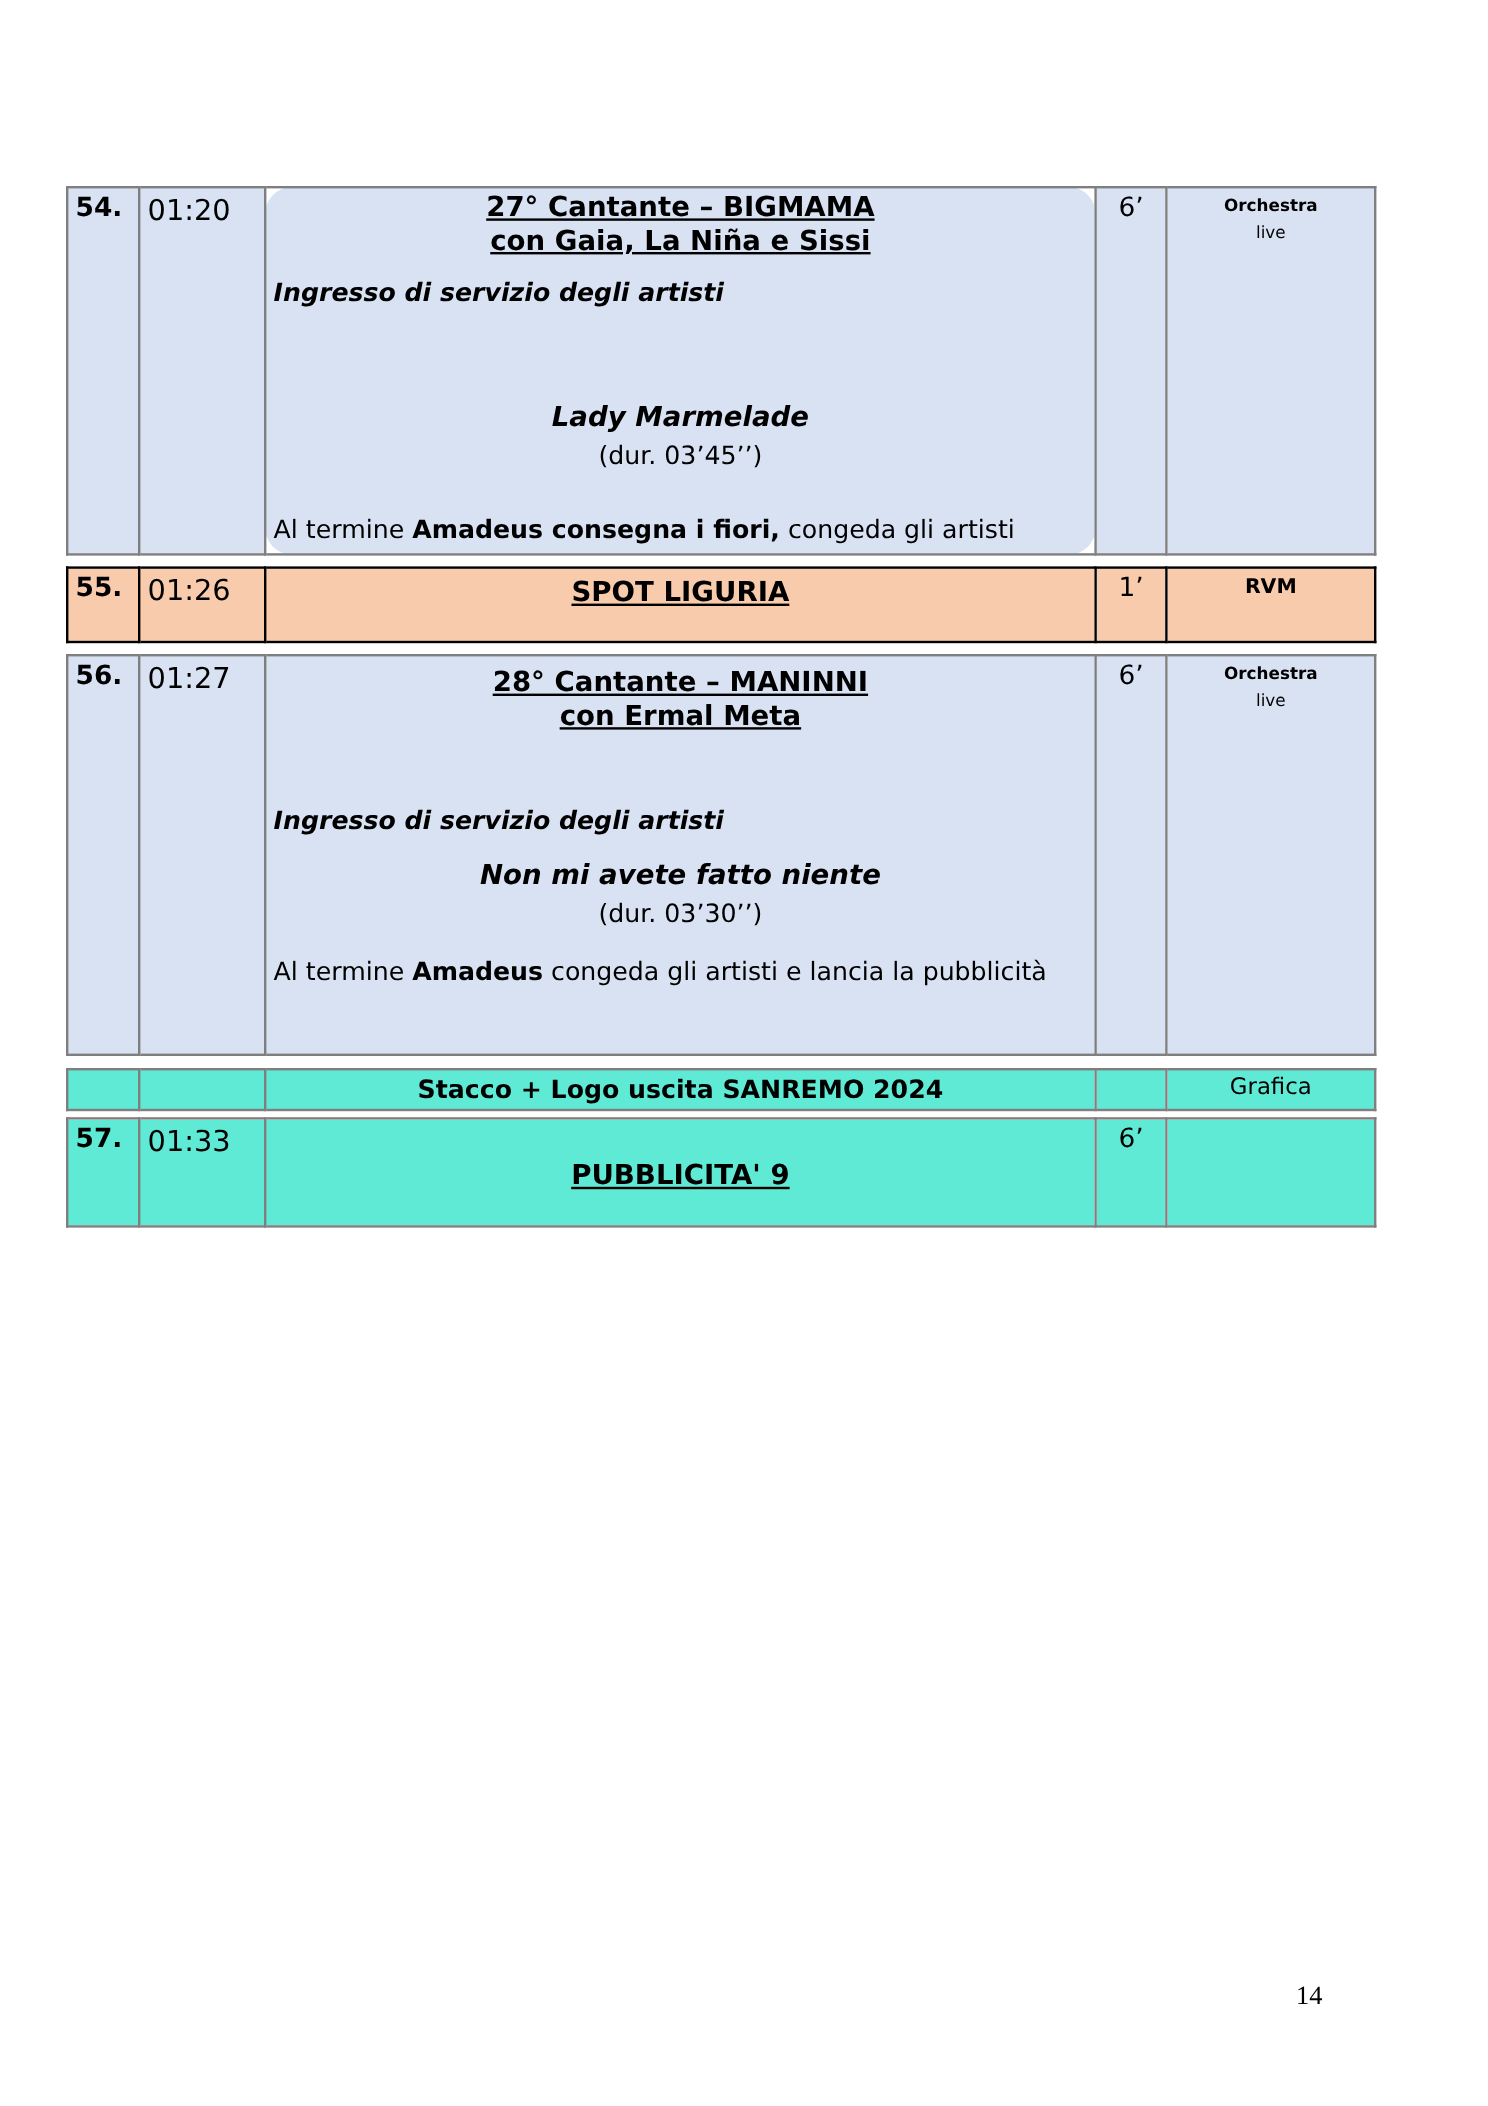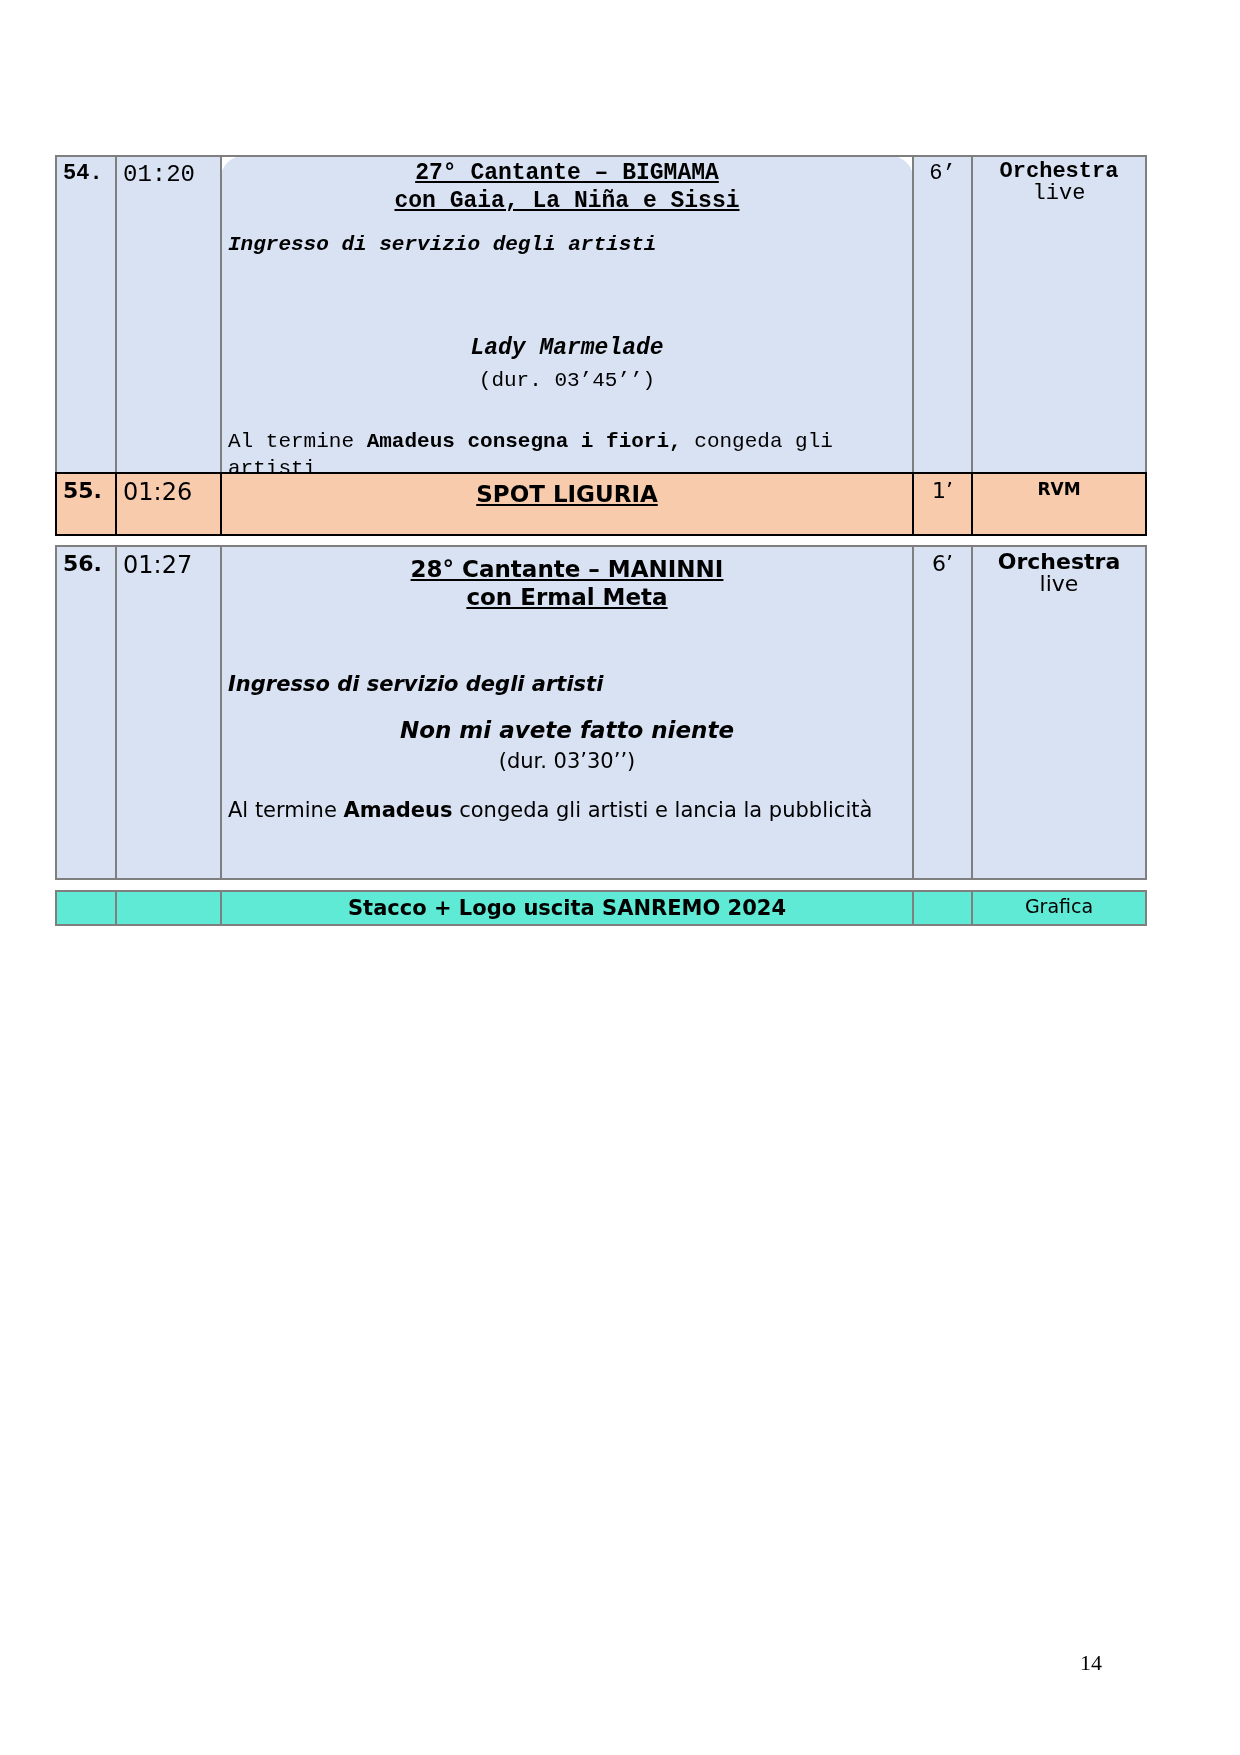--- a/index.html
+++ b/index.html
@@ -22,21 +22,21 @@
     overflow:hidden;
   }
   table.blue td{background:#d9e2f3;}
   table.peach td{background:#f8cbad;border-color:#000000;}
   table.gray td{background:#5eead4;}
 
   .c-num{font-weight:bold;font-size:22px;padding-left:4px;padding-right:2px;}
   .c-time{font-size:24px;}
   .c-desc{font-size:21px;line-height:27px;}
   .c-dur{font-size:22px;text-align:center;padding-left:2px;padding-right:2px;}
-  .c-note{vertical-align:middle;text-align:center;font-size:22px;line-height:22px;}
+  .c-note{vertical-align:middle;text-align:center;font-size:14px;line-height:22px;}
 
   .title{font-size:23px;font-weight:bold;text-decoration:underline;
          text-align:center;line-height:28px;margin:0;}
   p{margin:0;}
   .bi{font-weight:bold;font-style:italic;}
   .entry{text-align:left;}
   .song{text-align:center;font-size:23px;line-height:28px;}
   .durnote{text-align:center;}
   .closing{text-align:left;}
   .note-b{font-weight:bold;}
@@ -67,21 +67,21 @@
     position:absolute;left:1080px;top:1650px;
     font-family:"Liberation Serif","DejaVu Serif",serif;
     font-size:22px;color:#000;
   }
 </style>
 </head>
 <body>
 
 <div class="page">
 
-  <table class="t blue" id="t54" style="top:155px;height:308px;font-family:Liberation Mono, monospace;">
+  <table class="t blue" id="t54" style="top:155px;height:308px;">
     <colgroup>
         <col style="width:60px">
         <col style="width:105px">
         <col style="width:692px">
         <col style="width:59px">
         <col style="width:174px">
       </colgroup>
     <tbody>
         <tr>
       <td class="c-num">54.</td>
@@ -171,16 +171,36 @@
         <p class="stacco-title">Stacco + Logo uscita SANREMO 2024</p>
       </td>
       <td class="c-dur"></td>
       <td class="c-note">
         <div>Grafica</div>
       </td>
     </tr>
   </tbody>
     </table>
 
+  <table class="t gray" id="t57" style="top:931px;height:92px;">
+    <colgroup>
+        <col style="width:60px">
+        <col style="width:105px">
+        <col style="width:692px">
+        <col style="width:59px">
+        <col style="width:174px">
+      </colgroup>
+    <tbody>
+        <tr>
+      <td class="c-num">57.</td>
+      <td class="c-time">01:33</td>
+      <td class="c-desc">
+        <p class="title">PUBBLICITA' 9</p>
+      </td>
+      <td class="c-dur">6’</td>
+      <td class="c-note"></td>
+    </tr>
+  </tbody>
+    </table>
 
   <div class="page-number">14</div>
 
 </div>
 
 </body></html>

